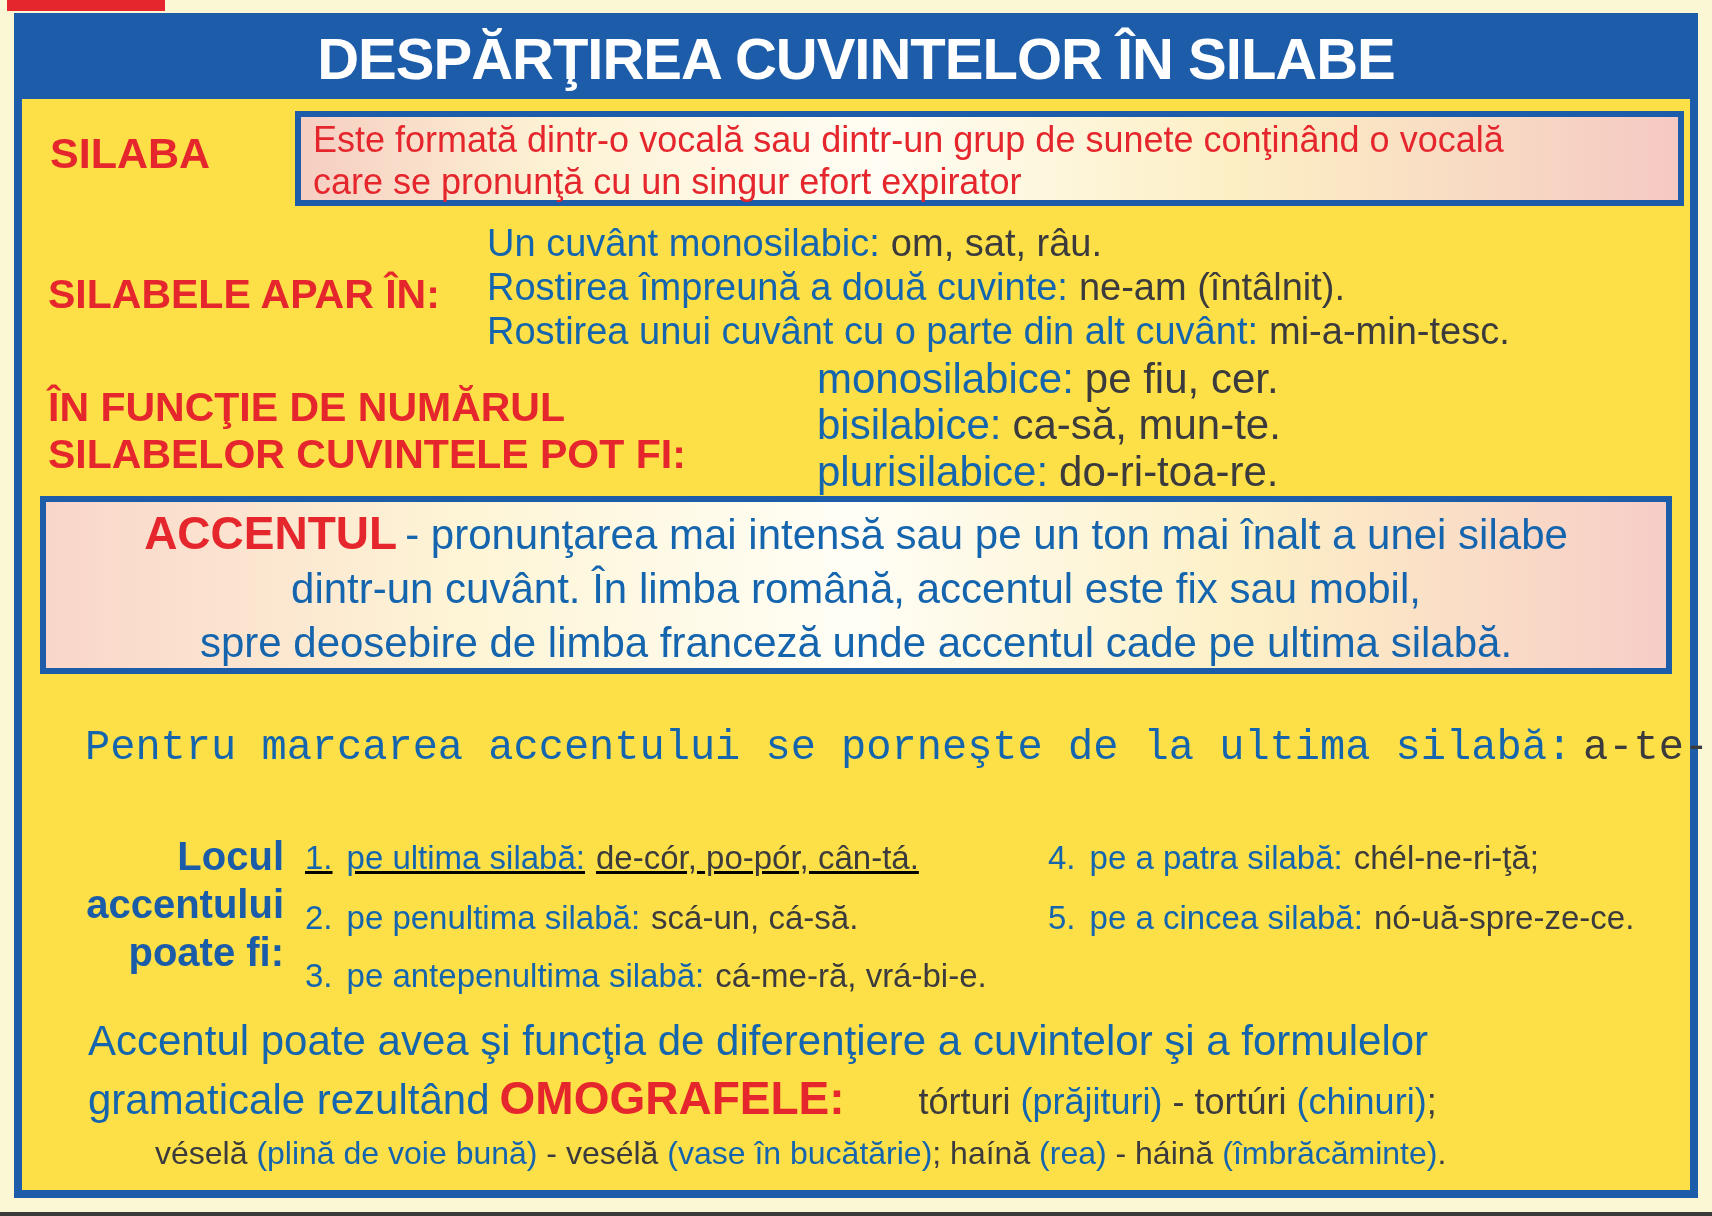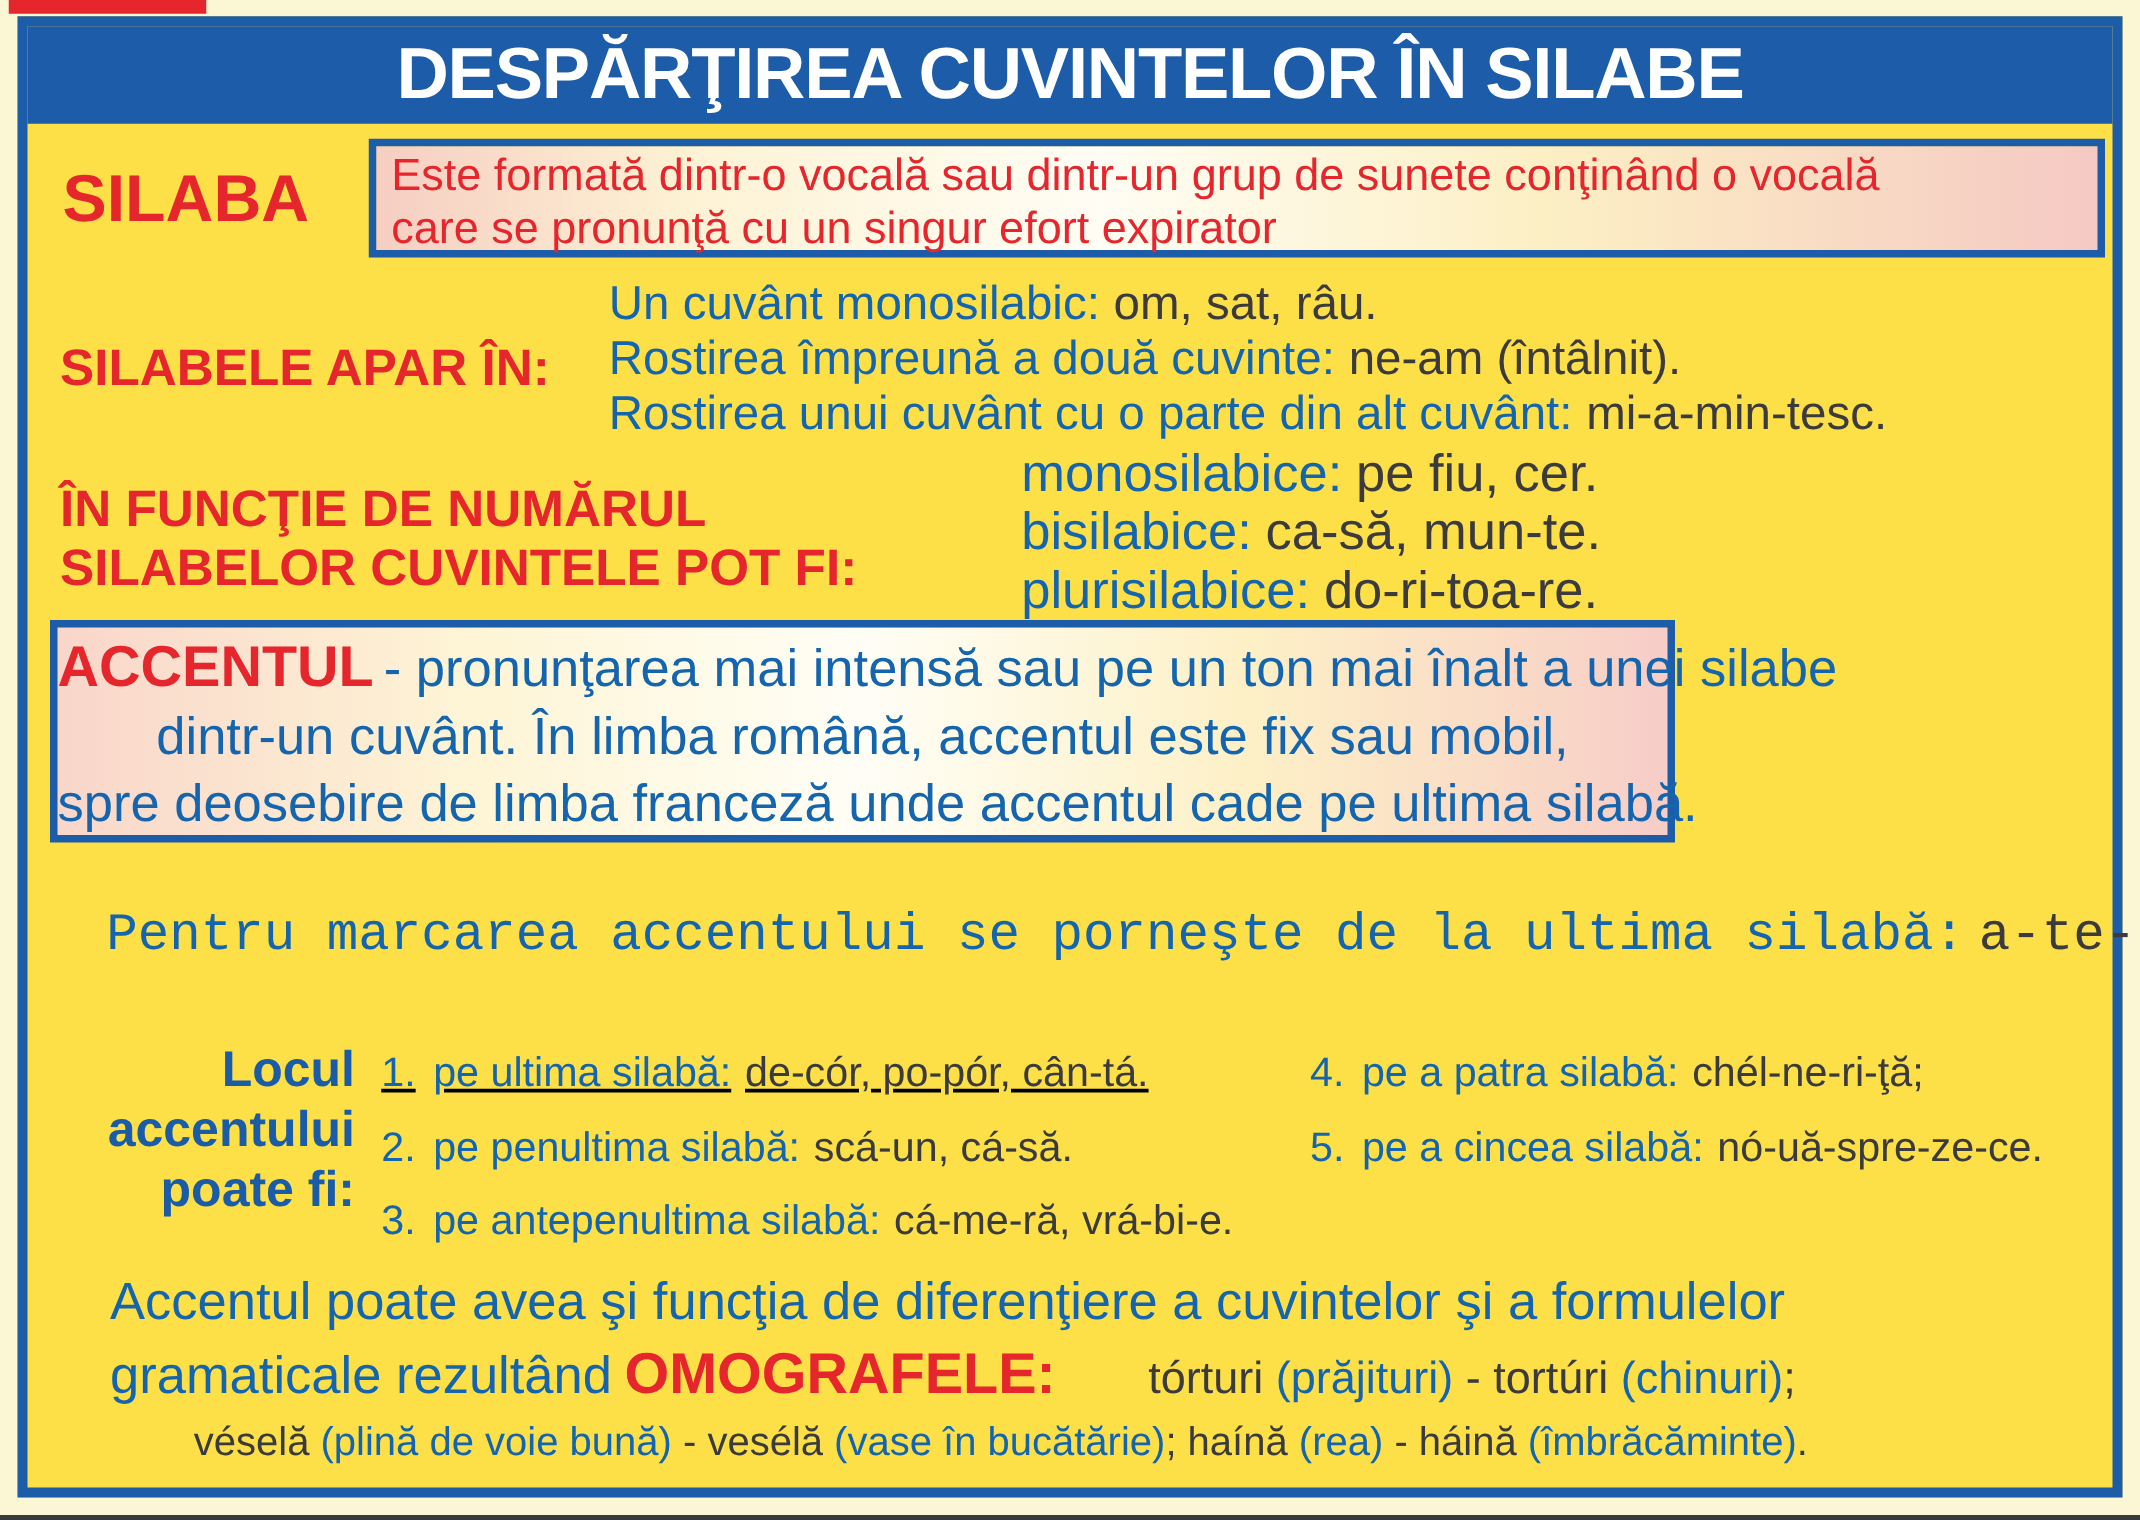--- a/index.html
+++ b/index.html
@@ -10,30 +10,30 @@
   .panel{position:relative;width:100%;height:100%;border:8px solid #1C5CA8;background:#fde047;box-sizing:border-box;}
   .title-band{height:78px;background:#1C5CA8;display:flex;align-items:center;justify-content:center;}
   .title-band span{color:#FFFFFF;font-weight:bold;font-size:58px;letter-spacing:-1px;padding-bottom:4px;}
   .content{position:relative;width:100%;height:calc(100% - 78px);}
   .abs{position:absolute;white-space:nowrap;}
   .t-red{color:#E5262D;font-weight:bold;}
   .t-blue{color:#1565AE;}
   .t-dark{color:#3B3B3D;}
   .ex{margin-left:11px;}
   .num{margin-right:14px;}
-  .f44b{font-size:53px;}
+  .f44b{font-size:43px;}
   .f41b{font-size:41px;line-height:47px;}
   .f38{font-size:38px;line-height:44px;}
   .f42{font-size:42px;line-height:46px;}
   .f33{font-size:33px;}
   .def-box{position:absolute;left:273px;top:12px;width:1389px;height:95px;border:6px solid #1C5CA8;
            background:linear-gradient(90deg,#F6CEC2 0%,#FDF2D4 18%,#FFFDF4 42%,#FCEFC4 68%,#F5C9C3 100%);
            box-sizing:border-box;padding:2px 12px;}
   .def-box div{font-size:36px;line-height:42px;color:#E5262D;white-space:nowrap;}
-  .accent-box{position:absolute;left:18px;top:397px;width:1300px;height:178px;border:6px solid #1C5CA8;
+  .accent-box{position:absolute;left:18px;top:397px;width:1632px;height:178px;border:6px solid #1C5CA8;
            background:linear-gradient(90deg,#F9D6CA 0%,#FEF5D6 26%,#FFFEF6 50%,#FDF0C6 74%,#F7CDC7 100%);
            box-sizing:border-box;text-align:center;padding-top:4px;}
   .accent-box .ln{font-size:42px;line-height:54px;color:#1565AE;white-space:nowrap;}
   .accent-box .accent-label{font-size:46px;font-weight:bold;color:#E5262D;margin-right:8px;}
   .locul{width:232px;text-align:right;}
   .locul div{font-size:40px;line-height:48px;color:#1A5CA8;font-weight:bold;}
   .omo-red{font-size:46px;font-weight:bold;color:#E5262D;margin-left:10px;}
   .omo-ex{font-size:36px;margin-left:74px;}
 </style>
 </head>

